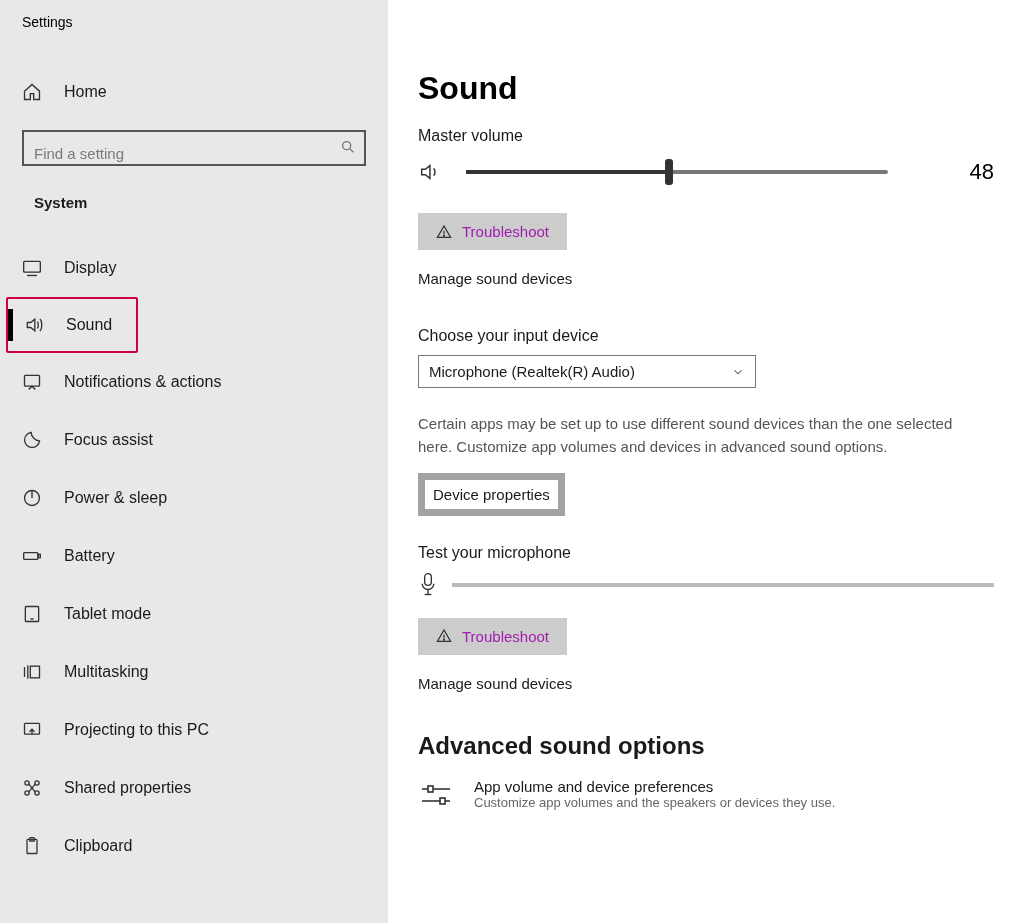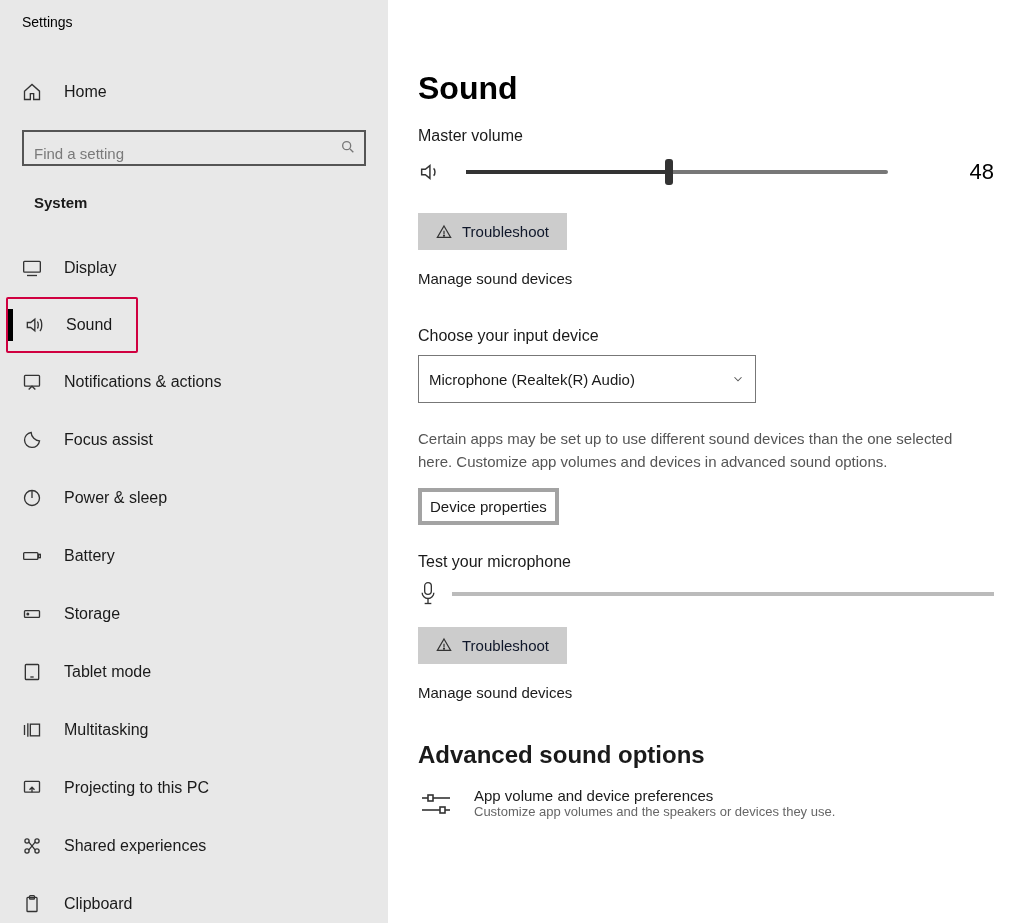--- a/index.html
+++ b/index.html
@@ -40,42 +40,42 @@
     .slider {
       flex: 1; height: 4px; background: #777; position: relative; border-radius: 2px;
     }
     .slider .fill { position: absolute; left: 0; top: 0; bottom: 0; background: #333; width: 48%; }
     .slider .thumb { position: absolute; width: 8px; height: 26px; background: #333; border-radius: 3px; top: -11px; left: 48%; transform: translateX(-50%); cursor: pointer; }
     .vol-value { font-size: 22px; color: #000; margin-left: 40px; width: 40px; text-align: right; }
 
     .ts-btn {
       display: inline-flex; align-items: center; gap: 10px;
       background: #ccc; border: none; padding: 10px 18px;
-      font-size: 15px; color: #0f172a; cursor: pointer;
+      font-size: 15px; color: #a21caf; cursor: pointer;
       margin-bottom: 20px;
     }
     .ts-icon { width: 16px; height: 16px; }
 
     .link-text { font-size: 15px; color: #1a1a1a; margin-bottom: 40px; cursor: pointer; display: block; }
 
     .h2 { font-size: 24px; font-weight: 600; margin-bottom: 18px; color: #1a1a1a; }
     .sub-label { font-size: 16px; margin-bottom: 10px; color: #1a1a1a; }
 
     .dropdown {
-      width: 338px; height: 48px; border: 1px solid #777;
+      width: 338px; height: 33px; border: 1px solid #777;
       display: flex; align-items: center; justify-content: space-between;
       padding: 0 10px; font-size: 15px; color: #1a1a1a;
       cursor: pointer; margin-bottom: 24px;
     }
     .chevron { width: 14px; height: 14px; }
 
     .para { font-size: 15px; color: #555; line-height: 1.55; margin-bottom: 14px; max-width: 540px; }
 
     .dp-link { display: inline-block; padding: 6px 8px; font-size: 15px; color: #1a1a1a; cursor: pointer; }
-    .dp-hl { border: 4px solid #a3a3a3; display: inline-block; margin-bottom: 16px; }
+    .dp-hl { border: 7px solid #a3a3a3; display: inline-block; margin-bottom: 16px; }
 
     .mic-row { display: flex; align-items: center; gap: 14px; margin-bottom: 20px; }
     .mic-icon { width: 20px; height: 26px; }
     .level-bar { flex: 1; height: 4px; background: #bbb; position: relative; }
 
     .adv-row { display: flex; gap: 20px; margin-top: 10px; cursor: pointer; }
     .adv-icon { width: 36px; height: 28px; margin-top: 3px; }
     .adv-title { font-size: 15px; color: #1a1a1a; }
     .adv-sub { font-size: 13px; color: #666; }
 
@@ -165,29 +165,20 @@
     <div class="nav-item">
       <span class="icon">
         <svg viewBox="0 0 24 24" fill="none" stroke="#333" stroke-width="1.6">
             <rect x="2" y="8" width="17" height="8" rx="1"></rect>
             <rect x="20" y="10" width="2" height="4"></rect>
           </svg>
       </span>
       <span class="label">Battery</span>
     </div>
 
-    <div class="nav-item">
-      <span class="icon">
-        <svg viewBox="0 0 24 24" fill="none" stroke="#333" stroke-width="1.6">
-            <rect x="3" y="8" width="18" height="8" rx="1"></rect>
-            <circle cx="7" cy="12" r="1" fill="#333"></circle>
-          </svg>
-      </span>
-      <span class="label">Storage</span>
-    </div>
 
     <div class="nav-item">
       <span class="icon">
         <svg viewBox="0 0 24 24" fill="none" stroke="#333" stroke-width="1.6">
             <rect x="4" y="3" width="16" height="18" rx="1"></rect>
             <line x1="10" y1="18" x2="14" y2="18"></line>
           </svg>
       </span>
       <span class="label">Tablet mode</span>
     </div>
@@ -217,21 +208,21 @@
       <span class="icon">
         <svg viewBox="0 0 24 24" fill="none" stroke="#333" stroke-width="1.6">
             <circle cx="6" cy="6" r="2.5"></circle>
             <circle cx="18" cy="6" r="2.5"></circle>
             <circle cx="6" cy="18" r="2.5"></circle>
             <circle cx="18" cy="18" r="2.5"></circle>
             <line x1="8" y1="7" x2="16" y2="17"></line>
             <line x1="16" y1="7" x2="8" y2="17"></line>
           </svg>
       </span>
-      <span class="label">Shared experiences</span>
+      <span class="label">Shared properties</span>
     </div>
 
     <div class="nav-item">
       <span class="icon">
         <svg viewBox="0 0 24 24" fill="none" stroke="#333" stroke-width="1.6">
             <rect x="6" y="4" width="12" height="17" rx="1"></rect>
             <rect x="9" y="2" width="6" height="4" rx="1"></rect>
           </svg>
       </span>
       <span class="label">Clipboard</span>

